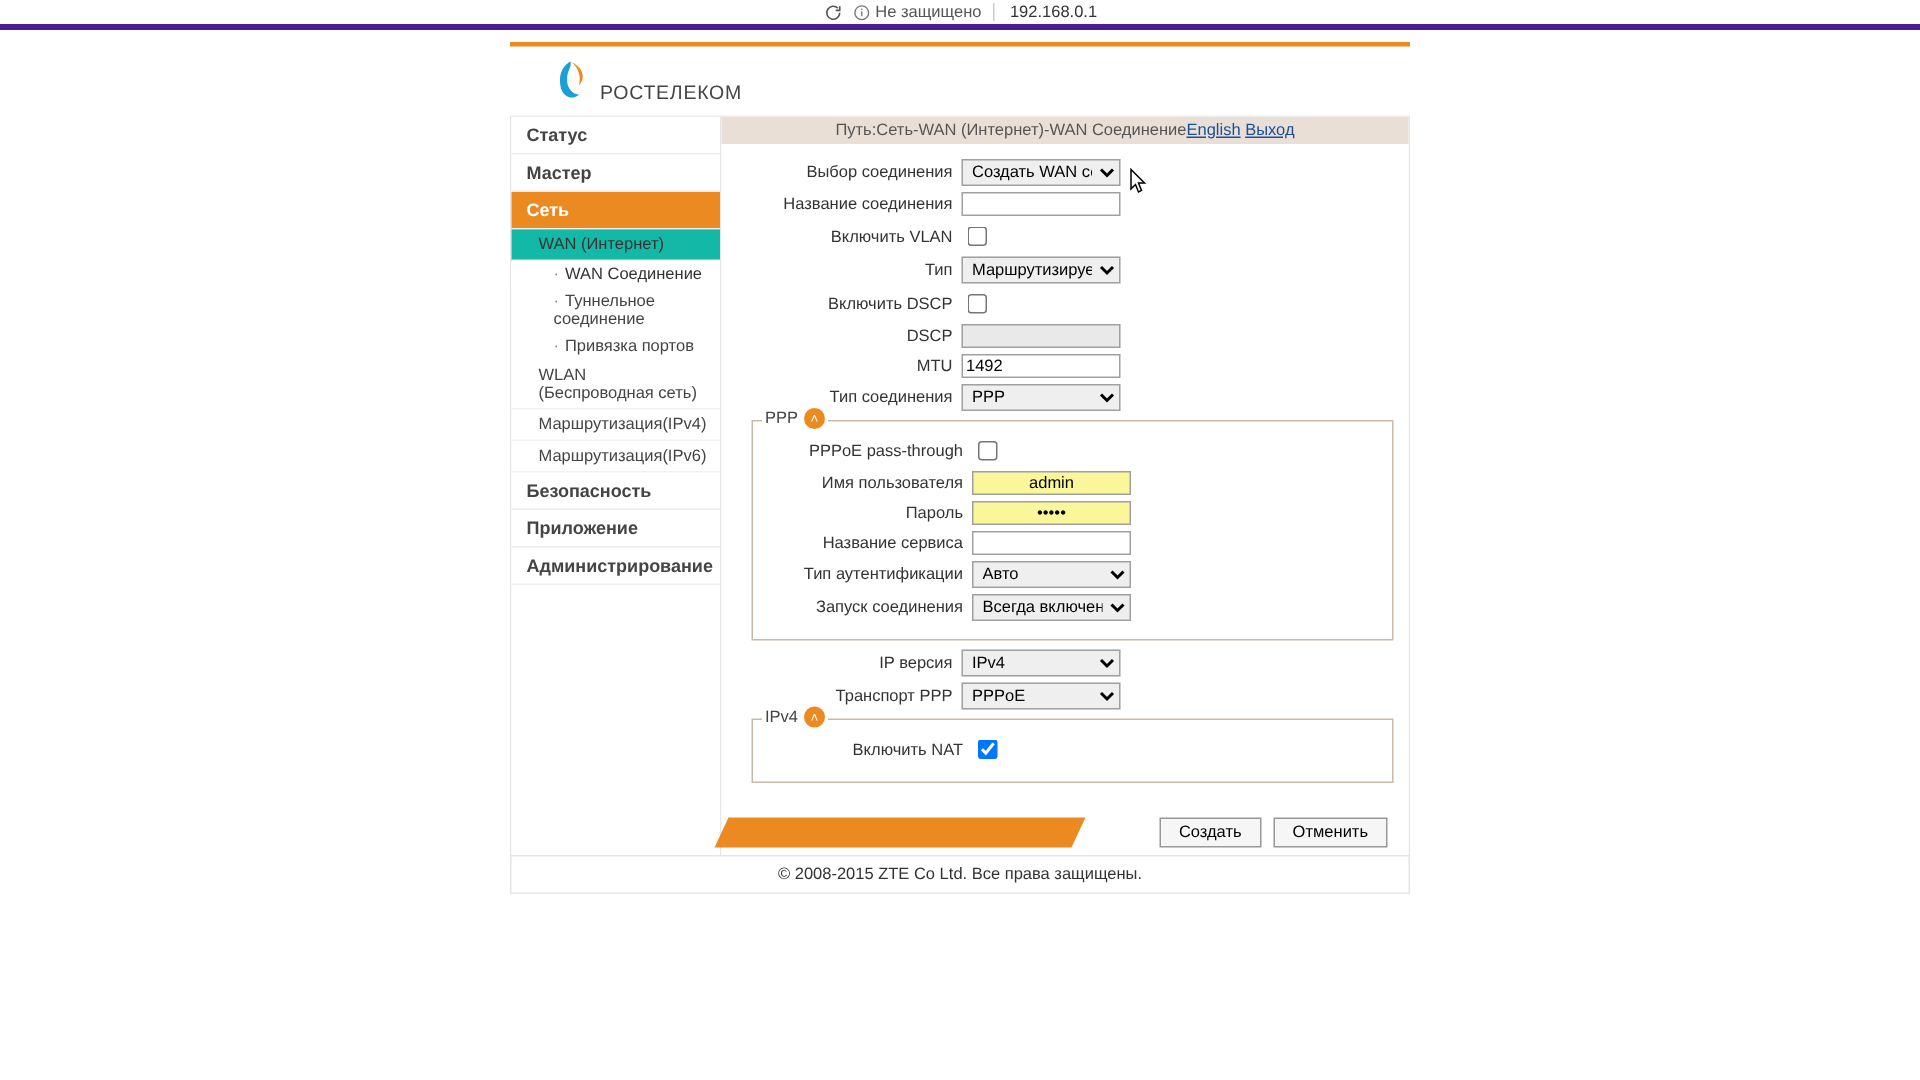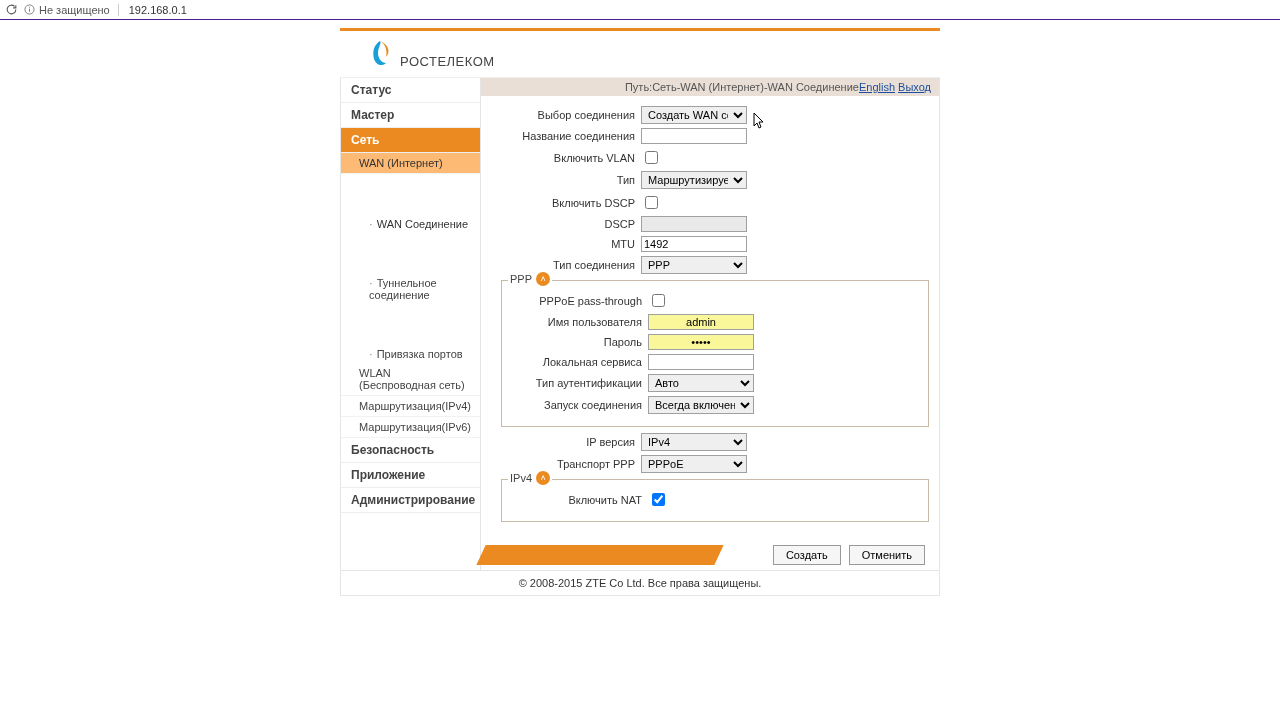--- a/index.html
+++ b/index.html
@@ -5,27 +5,28 @@
   * { box-sizing: border-box; }
   body {
     margin: 0;
     font-family: Arial, sans-serif;
     font-size: 12px;
     background: #fff;
     color: #333;
   }
   .address-bar {
     height: 20px;
-    border-bottom: 1px solid #4c1d95;
+    border-bottom: 4px solid #4c1d95;
     display: flex;
     align-items: center;
     padding: 0 4px;
     font-size: 11px;
     color: #333;
     gap: 6px;
+    justify-content: center;
   }
   .address-bar .reload {
     width: 14px; height: 14px;
     display:flex; align-items:center; justify-content:center;
   }
   .address-bar .secure {
     display:flex; align-items:center; gap:4px;
     padding-right: 8px;
     border-right: 1px solid #ccc;
     color:#555;
@@ -79,44 +80,43 @@
     color:#fff;
   }
   .sub-item {
     padding: 4px 10px 4px 18px;
     border-bottom:1px solid #f2f2f2;
     color:#444;
     cursor:pointer;
     font-size:11px;
   }
   .sub-item.active {
-    background:#fdba74;
+    background:#14b8a6;
     color:#333;
   }
   .sub-sub {
     padding: 3px 10px 3px 28px;
     font-size:11px;
     color:#444;
     cursor:pointer;
-    margin-top:41px;
   }
   .sub-sub.active {
     background:#fff;
     color:#333;
   }
   .bullet::before{
     content:"·";
     margin-right:4px;
     color:#888;
   }
   .main { flex:1; background:#fff; }
   .path-row {
     background:#eadfd6;
     display:flex;
-    justify-content:flex-end;
+    justify-content:center;
     align-items:center;
     padding:3px 8px;
     font-size:11px;
     color:#555;
   }
   .path-row a { color:#1a4f9c; text-decoration:underline; cursor:pointer; }
   .form-area { padding: 10px 10px 4px 10px; }
   .row {
     display:flex;
     align-items:center;
@@ -331,21 +331,21 @@
           </div>
           <div class="row">
             <label style="width:140px">Имя пользователя</label>
             <div class="ctrl"><input type="text" class="hl" value="admin" style=""></div>
           </div>
           <div class="row">
             <label style="width:140px">Пароль</label>
             <div class="ctrl"><input type="text" class="hl" value="•••••" style=""></div>
           </div>
           <div class="row">
-            <label style="width:140px">Локальная сервиса</label>
+            <label style="width:140px">Название сервиса</label>
             <div class="ctrl"><input type="text" value="" style=""></div>
           </div>
           <div class="row">
             <label style="width:140px">Тип аутентификации</label>
             <div class="ctrl"><select><option>Авто</option></select></div>
           </div>
           <div class="row">
             <label style="width:140px">Запуск соединения</label>
             <div class="ctrl"><select><option>Всегда включено</option></select></div>
           </div>

